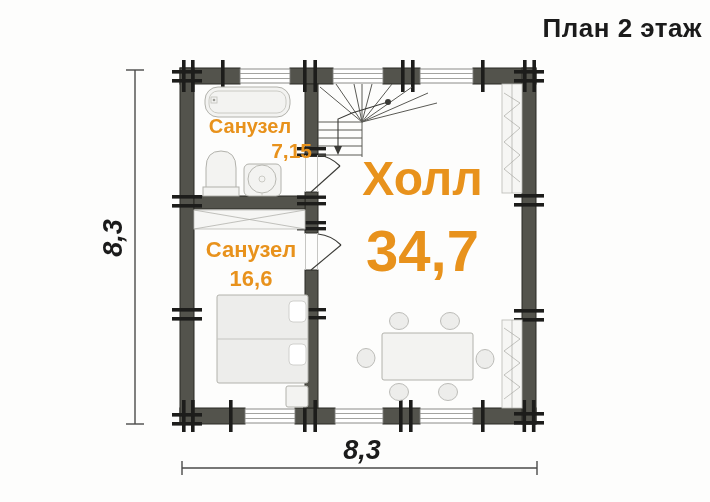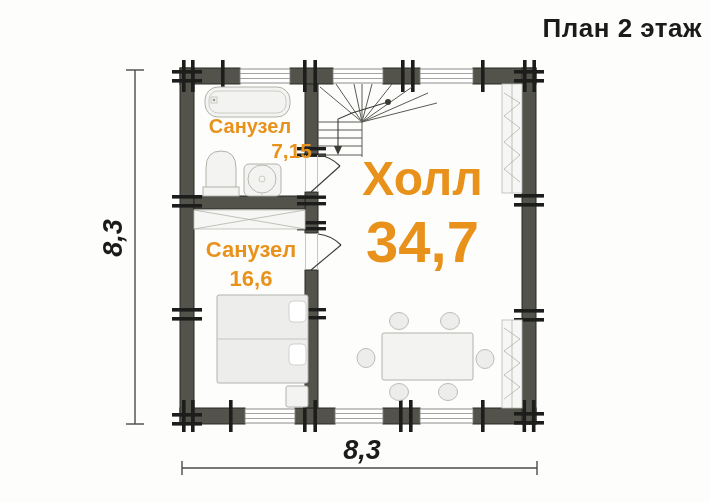--- a/index.html
+++ b/index.html
@@ -30,21 +30,21 @@
   .page-title{position:absolute;top:13px;right:8px;font-size:26px;font-weight:700;color:var(--ink);letter-spacing:.5px;}
   .room-label{position:absolute;text-align:center;color:var(--accent);font-weight:700;}
   .lbl-bathroom{left:188px;top:114px;width:124px;}
   .lbl-bathroom .rname{font-size:20px;line-height:24px;}
   .lbl-bathroom .rarea{font-size:21px;line-height:25px;text-align:right;}
   .lbl-bedroom{left:188px;top:237px;width:126px;}
   .lbl-bedroom .rname{font-size:22px;line-height:26px;}
   .lbl-bedroom .rarea{font-size:22px;line-height:26px;margin-top:3px;}
   .lbl-hall{left:340px;top:158px;width:165px;}
   .lbl-hall .rname{font-size:48px;line-height:42px;}
-  .lbl-hall .rarea{font-size:58px;line-height:60px;margin-top:12px;}
+  .lbl-hall .rarea{font-size:58px;line-height:60px;margin-top:21px;}
   .dim-text{position:absolute;color:var(--ink);font-weight:700;font-style:italic;font-size:27px;text-align:center;}
   .dim-left{left:83px;top:223px;width:60px;height:30px;line-height:30px;transform:rotate(-90deg);}
   .dim-bottom{left:312px;top:435px;width:100px;}
 </style>
 </head>
 <body>
 
 <div class="canvas">
 
   <svg class="plan-svg" width="710" height="502" viewBox="0 0 710 502">

